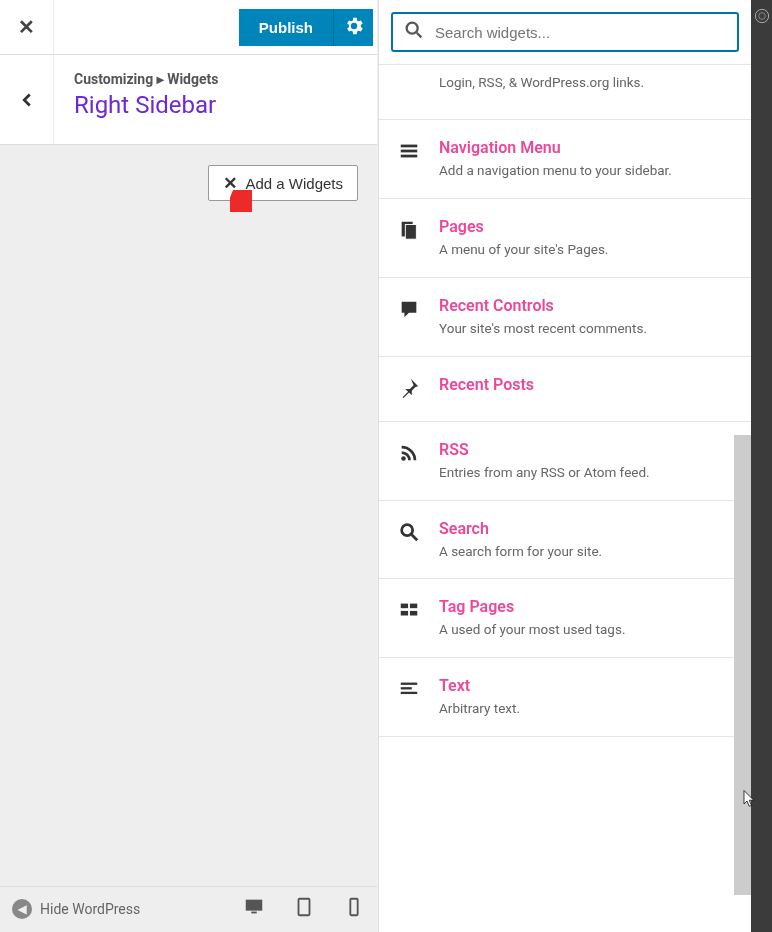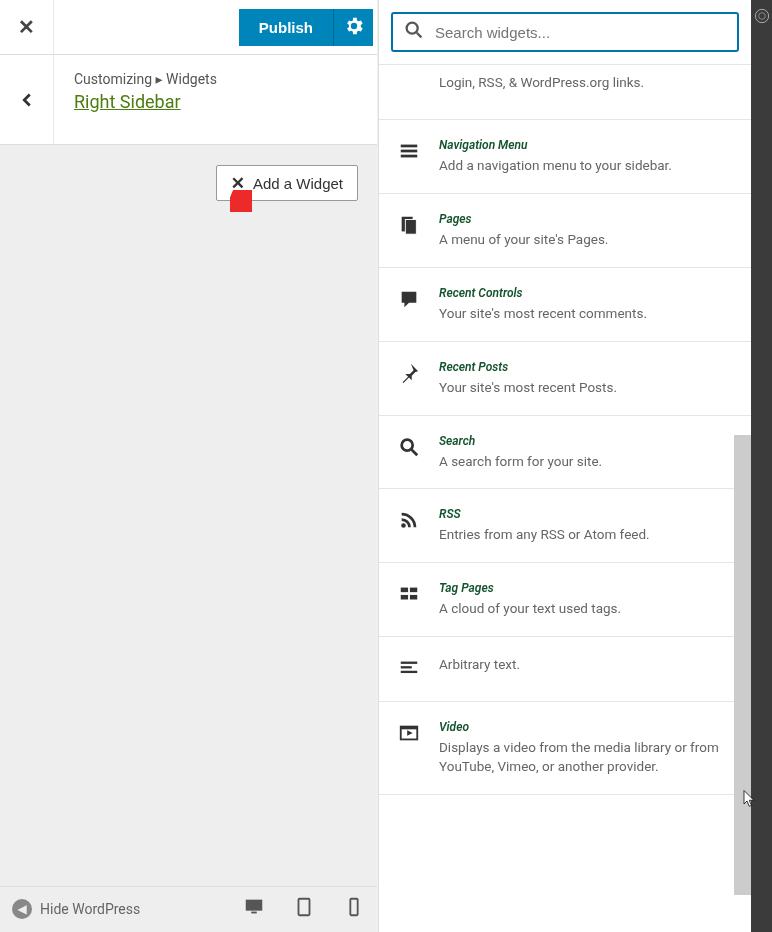--- a/index.html
+++ b/index.html
@@ -6,39 +6,39 @@
     body{font-family:-apple-system,BlinkMacSystemFont,"Segoe UI",Roboto,sans-serif;width:772px;height:932px;position:relative;background:#f1f1f1;overflow:hidden;}
     .left-panel{position:absolute;left:0;top:0;width:377px;height:932px;background:#eeeeee;}
     .top-bar{position:absolute;left:0;top:0;width:377px;height:55px;background:#fff;border-bottom:1px solid #ddd;display:flex;align-items:center;}
     .close-x{width:54px;height:54px;display:flex;align-items:center;justify-content:center;color:#444;font-size:20px;font-weight:bold;cursor:pointer;border-right:1px solid #e9e9e9;}
     .publish-block{margin-left:auto;display:flex;height:37px;margin-right:4px;}
     .publish-btn{background:#0085ba;color:#fff;font-size:15px;font-weight:600;border:none;padding:0 20px;height:37px;cursor:pointer;}
     .settings-btn{background:#0085ba;border:none;border-left:1px solid #006799;color:#fff;width:40px;height:37px;display:flex;align-items:center;justify-content:center;cursor:pointer;}
     .header-row{position:absolute;left:0;top:55px;width:377px;height:90px;background:#fff;border-bottom:1px solid #ddd;display:flex;}
     .back-btn{width:54px;display:flex;align-items:center;justify-content:center;font-size:22px;font-weight:bold;color:#444;cursor:pointer;border-right:1px solid #e9e9e9;}
     .header-text{flex:1;padding:16px 20px 12px;}
-    .breadcrumb{font-size:14px;color:#555;margin-bottom:4px;}
-    .header-title{font-size:18px;color:#4d7c0f;font-weight:400;text-decoration:underline;}
+    .breadcrumb{font-size:14px;color:#555;margin-bottom:4px;font-weight:bold;}
+    .header-title{font-size:24px;color:#6d28d9;font-weight:400;}
     .add-widget-btn{position:absolute;right:19px;top:165px;height:36px;padding:0 14px;background:#fff;border:1px solid #999;color:#333;font-size:15px;border-radius:2px;cursor:pointer;display:flex;align-items:center;gap:8px;}
     .bottom-bar{position:absolute;left:0;bottom:2px;width:377px;height:44px;background:#eeeeee;border-top:1px solid #ddd;display:flex;align-items:center;padding:0 12px;gap:18px;}
     .hide-controls{display:flex;align-items:center;gap:8px;color:#666;font-size:14px;cursor:pointer;}
     .circle-chevron{width:20px;height:20px;border-radius:50%;background:#888;display:flex;align-items:center;justify-content:center;color:#eee;font-size:12px;}
     .device-icons{margin-left:auto;display:flex;gap:28px;color:#555;}
     .device-icons span{cursor:pointer;font-size:18px;}
     .right-panel{position:absolute;left:378px;top:0;width:373px;height:932px;background:#fff;border-left:1px solid #ddd;}
     .search-wrap{padding:12px;border-bottom:1px solid #e5e5e5;}
     .search-box{display:flex;align-items:center;gap:10px;border:2px solid #0073aa;border-radius:3px;height:40px;padding:4px 10px;}
     .search-box input{flex:1;border:none;outline:none;font-size:15px;color:#888;}
     .search-icon{color:#555;font-size:18px;}
     .widget-list{position:relative;height:857px;overflow:hidden;}
     .widget-item{display:flex;gap:16px;padding:18px 20px 18px 16px;border-bottom:1px solid #e5e5e5;cursor:pointer;}
     .widget-item:first-child{padding-top:8px;}
     .widget-icon{width:28px;height:28px;color:#333;font-size:22px;display:flex;align-items:flex-start;justify-content:center;flex-shrink:0;padding-top:2px;}
     .widget-body{flex:1;}
-    .widget-title{font-size:12px;font-weight:600;color:#14532d;margin-bottom:4px;font-style:italic;}
+    .widget-title{font-size:16px;font-weight:600;color:#ec4899;margin-bottom:4px;}
     .widget-desc{font-size:13.5px;color:#666;line-height:1.4;}
     .scrollbar{position:absolute;right:0;top:370px;width:17px;height:460px;background:#ccc;}
     .right-edge{position:absolute;left:751px;top:0;width:21px;height:932px;background:#3b3b3b;padding-top:8px;color:#aaa;text-align:center;font-size:16px;}
     
     .arrow-svg{position:absolute;pointer-events:none;}
     
     .cursor{position:absolute;left:741px;top:789px;font-size:18px;color:#222;pointer-events:none;}
     svg{width:22px;height:22px;fill:currentColor;}
   </style>
 </head>
@@ -66,21 +66,21 @@
         </svg>
     </div>
     <div class="header-text">
       <div class="breadcrumb">Customizing ▸ Widgets</div>
       <div class="header-title">Right Sidebar</div>
     </div>
   </div>
 
   <button class="add-widget-btn">
     <span style="font-size:17px;font-weight:bold;">✕</span>
-    <span>Add a Widget</span>
+    <span>Add a Widgets</span>
   </button>
 
   <div class="bottom-bar">
     <div class="hide-controls">
       <span class="circle-chevron">◀</span>
       <span>Hide WordPress</span>
     </div>
     <div class="device-icons">
       <span>
         <svg viewBox="0 0 24 24">
@@ -160,85 +160,72 @@
         </div>
       </div>
       <div class="widget-item">
         <div class="widget-icon">
           <svg viewBox="0 0 24 24">
             <path d="M14 2l8 8-3 1-4 4 0 5-3-3-6 6-1-1 6-6-3-3 5 0 4-4z"></path>
           </svg>
         </div>
         <div class="widget-body">
           <div class="widget-title">Recent Posts</div>
-          <div class="widget-desc">Your site's most recent Posts.</div>
-        </div>
-      </div>
-      <div class="widget-item">
-        <div class="widget-icon">
-          <svg viewBox="0 0 24 24">
-            <circle cx="10" cy="10" r="6" fill="none" stroke="#333" stroke-width="3"></circle>
-            <line x1="15" y1="15" x2="21" y2="21" stroke="#333" stroke-width="3"></line>
-          </svg>
-        </div>
-        <div class="widget-body">
-          <div class="widget-title">Search</div>
-          <div class="widget-desc">A search form for your site.</div>
         </div>
       </div>
       <div class="widget-item">
         <div class="widget-icon">
           <svg viewBox="0 0 24 24">
             <circle cx="6" cy="18" r="2.5"></circle>
             <path d="M4 10a10 10 0 0110 10h-3a7 7 0 00-7-7z"></path>
             <path d="M4 4a16 16 0 0116 16h-3A13 13 0 004 7z"></path>
           </svg>
         </div>
         <div class="widget-body">
           <div class="widget-title">RSS</div>
           <div class="widget-desc">Entries from any RSS or Atom feed.</div>
+        </div>
+      </div>
+      <div class="widget-item">
+        <div class="widget-icon">
+          <svg viewBox="0 0 24 24">
+            <circle cx="10" cy="10" r="6" fill="none" stroke="#333" stroke-width="3"></circle>
+            <line x1="15" y1="15" x2="21" y2="21" stroke="#333" stroke-width="3"></line>
+          </svg>
+        </div>
+        <div class="widget-body">
+          <div class="widget-title">Search</div>
+          <div class="widget-desc">A search form for your site.</div>
         </div>
       </div>
       <div class="widget-item">
         <div class="widget-icon">
           <svg viewBox="0 0 24 24">
             <rect x="3" y="5" width="8" height="5"></rect>
             <rect x="13" y="5" width="8" height="5"></rect>
             <rect x="3" y="13" width="8" height="5"></rect>
             <rect x="13" y="13" width="8" height="5"></rect>
           </svg>
         </div>
         <div class="widget-body">
           <div class="widget-title">Tag Pages</div>
-          <div class="widget-desc">A cloud of your text used tags.</div>
+          <div class="widget-desc">A used of your most used tags.</div>
         </div>
       </div>
       <div class="widget-item">
         <div class="widget-icon">
           <svg viewBox="0 0 24 24">
             <rect x="3" y="5" width="18" height="2.5"></rect>
             <rect x="3" y="10" width="12" height="2.5"></rect>
             <rect x="3" y="15" width="18" height="2.5"></rect>
           </svg>
         </div>
         <div class="widget-body">
+          <div class="widget-title">Text</div>
           <div class="widget-desc">Arbitrary text.</div>
-        </div>
-      </div>
-      <div class="widget-item">
-        <div class="widget-icon">
-          <svg viewBox="0 0 24 24">
-            <rect x="3" y="5" width="18" height="14" fill="none" stroke="#333" stroke-width="2"></rect>
-            <path d="M10 9l6 3-6 3z"></path>
-            <rect x="3" y="5" width="18" height="3" fill="#333"></rect>
-          </svg>
-        </div>
-        <div class="widget-body">
-          <div class="widget-title">Video</div>
-          <div class="widget-desc">Displays a video from the media library or from YouTube, Vimeo, or another provider.</div>
         </div>
       </div>
       <div class="scrollbar"></div>
   </div>
 </div>
 
 <div class="right-edge">
   <span>
     <svg viewBox="0 0 24 24" style="width:16px;height:16px;fill:#aaa;">
         <circle cx="12" cy="12" r="10" fill="none" stroke="#aaa" stroke-width="1.5"></circle>

